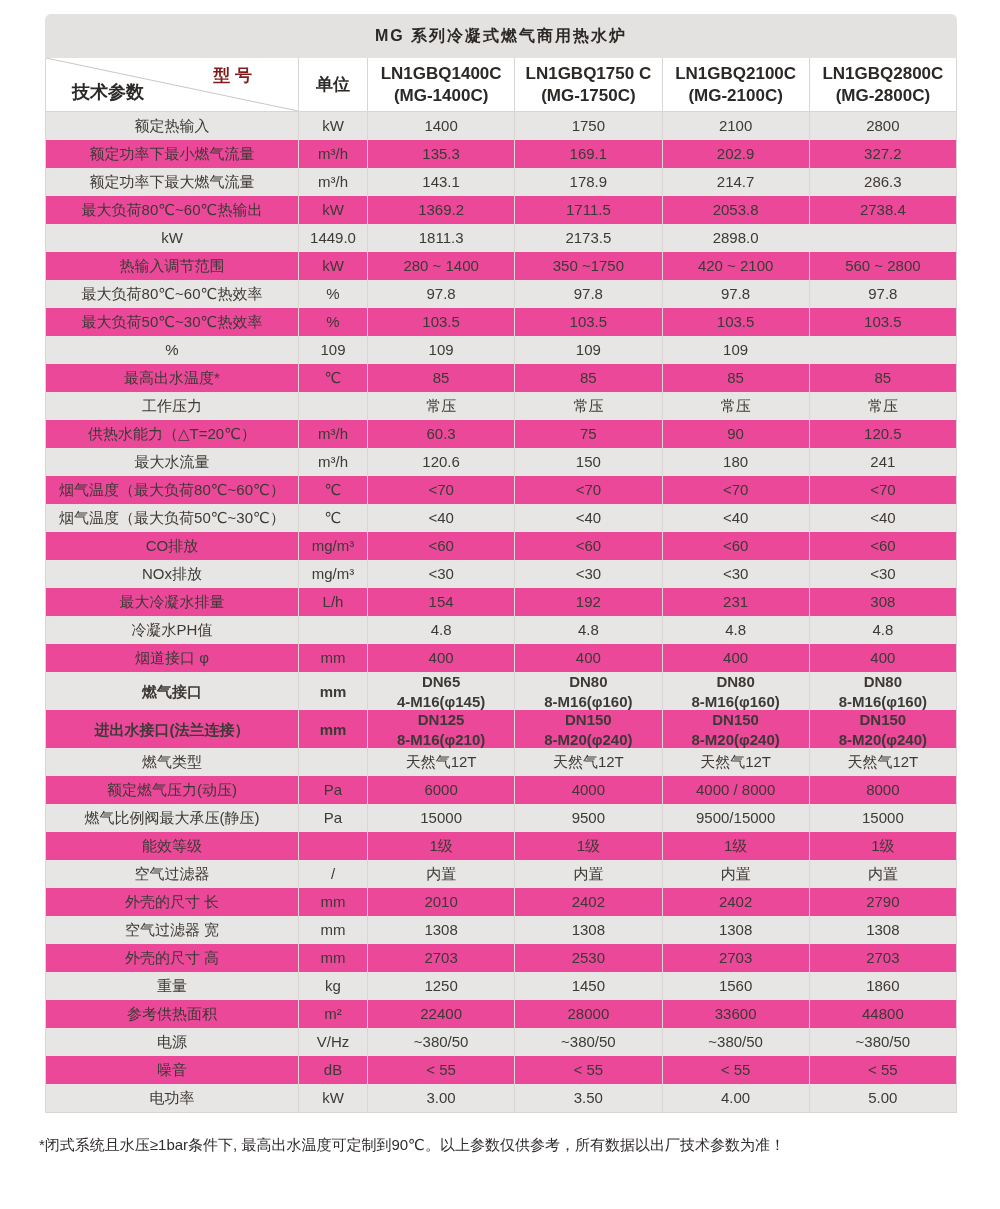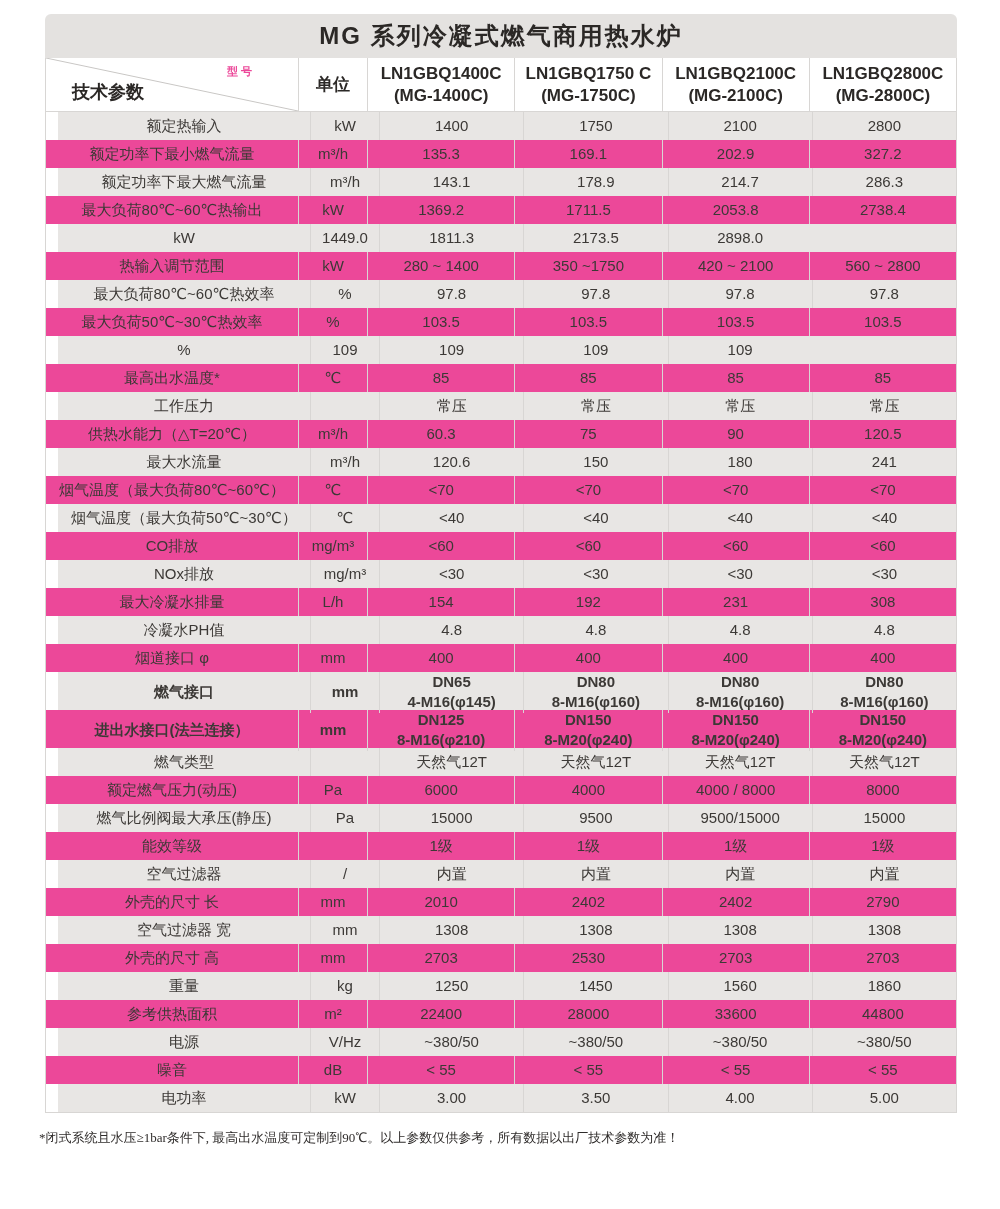--- a/index.html
+++ b/index.html
@@ -2,44 +2,44 @@
 <html style="--title-bg: #e4e2e0; --row-gray: #e8e6e4; --border: #d8d6d4; --text: #3c3936;"><head>
 <meta charset="utf-8">
 <style>
   * { margin:0; padding:0; box-sizing:border-box; }
   html, body { width:1000px; height:1209px; background:#ffffff;
     font-family:"Liberation Sans","DejaVu Sans",sans-serif; color:var(--text,#3c3936); }
   .sheet { position:absolute; left:45px; top:14px; width:912px; }
 
   .title-bar { height:44px; background:var(--title-bg,#e4e2e0);
     border-radius:6px 6px 0 0; display:flex; align-items:center; justify-content:center;
-    font-size:24px; font-weight:bold; letter-spacing:2px; color:#2b2826; }
+    font-size:16px; font-weight:bold; letter-spacing:2px; color:#2b2826; }
 
   .table-frame { border:1px solid var(--border,#d8d6d4); border-top:none; }
 
   .grid-row { display:grid; grid-template-columns:252px 69px repeat(4,1fr); }
 
   .header-row { height:54px; background:#ffffff; border-bottom:1px solid var(--border,#d8d6d4); }
   .header-cell { display:flex; flex-direction:column; align-items:center; justify-content:center;
     font-weight:bold; font-size:17px; line-height:1.25; color:#2b2826;
     border-left:1px solid var(--border,#d8d6d4); text-align:center; }
   .corner-cell { position:relative; border-left:none; }
   .corner-cell svg { position:absolute; inset:0; width:100%; height:100%; }
-  .corner-top { position:absolute; top:7px; right:46px; font-weight:bold; font-size:11px; color:#ec4899; }
+  .corner-top { position:absolute; top:7px; right:46px; font-weight:bold; font-size:17px; color:#7f1d1d; }
   .corner-bottom { position:absolute; bottom:8px; left:26px; font-weight:bold; font-size:18px; color:#2b2826; }
 
   .row { height:28px; background:#ec4899; }
-  .row.gray { background:var(--row-gray,#e8e6e4);margin-left:12px; }
+  .row.gray { background:var(--row-gray,#e8e6e4); }
   .row.tall { height:38px;font-weight:bold; }
   .cell { display:flex; align-items:center; justify-content:center; text-align:center;
     font-size:15px; white-space:pre-line; line-height:1.35;
     border-left:1px solid var(--border,#d8d6d4); }
   .cell:first-child { border-left:none; }
 
-  .footnote { margin-top:16px; margin-left:-6px; font-size:13px; color:#2f2c2b;font-family:Liberation Serif, serif; }
+  .footnote { margin-top:23px; margin-left:-6px; font-size:15px; color:#2f2c2b; }
 </style>
 </head>
 <body>
 
 <div class="sheet">
 
   <div class="title-bar">MG 系列冷凝式燃气商用热水炉</div>
 
   <div class="table-frame">
 

